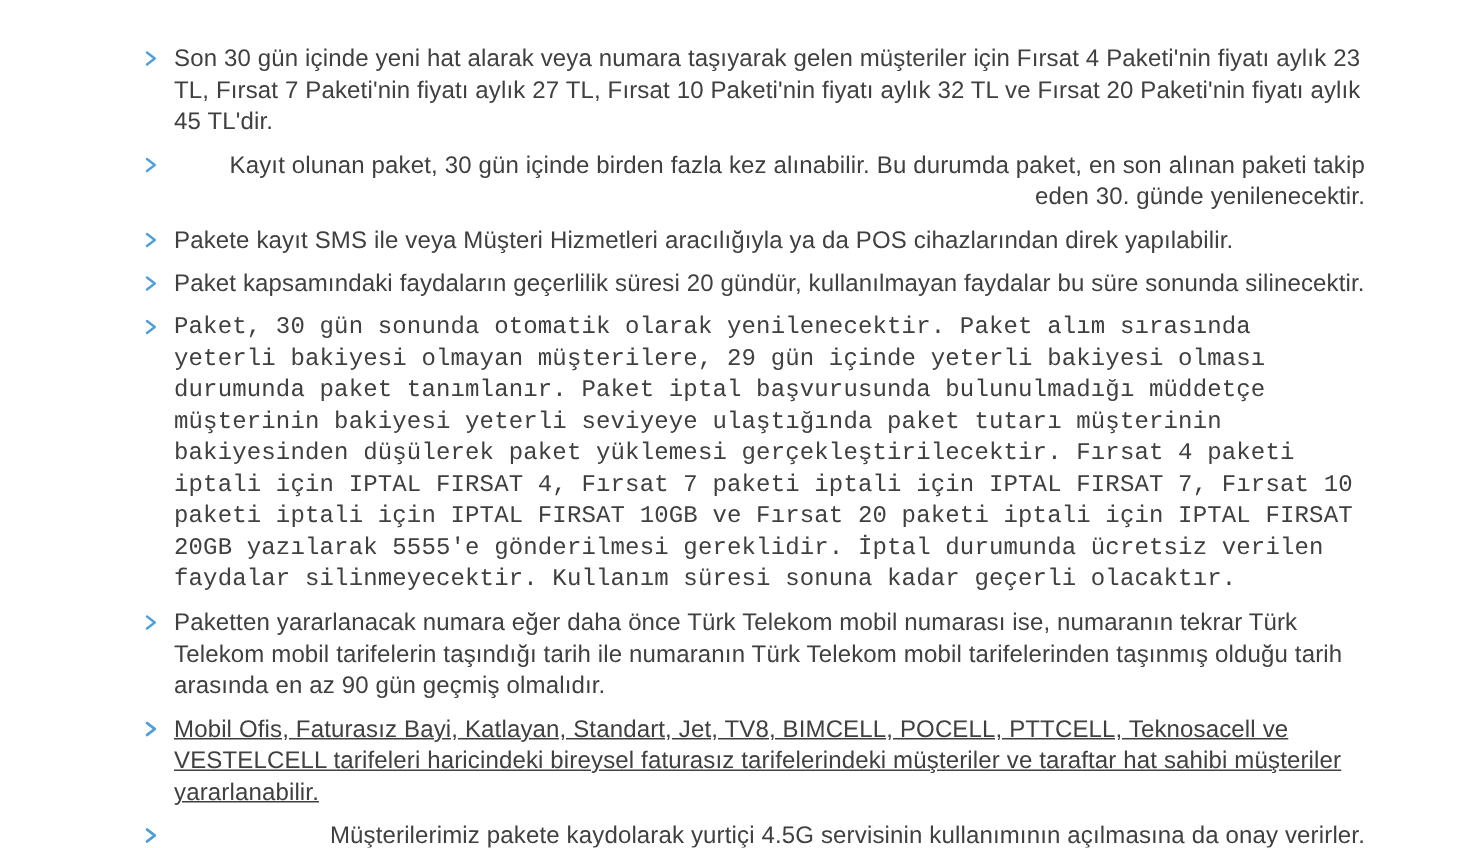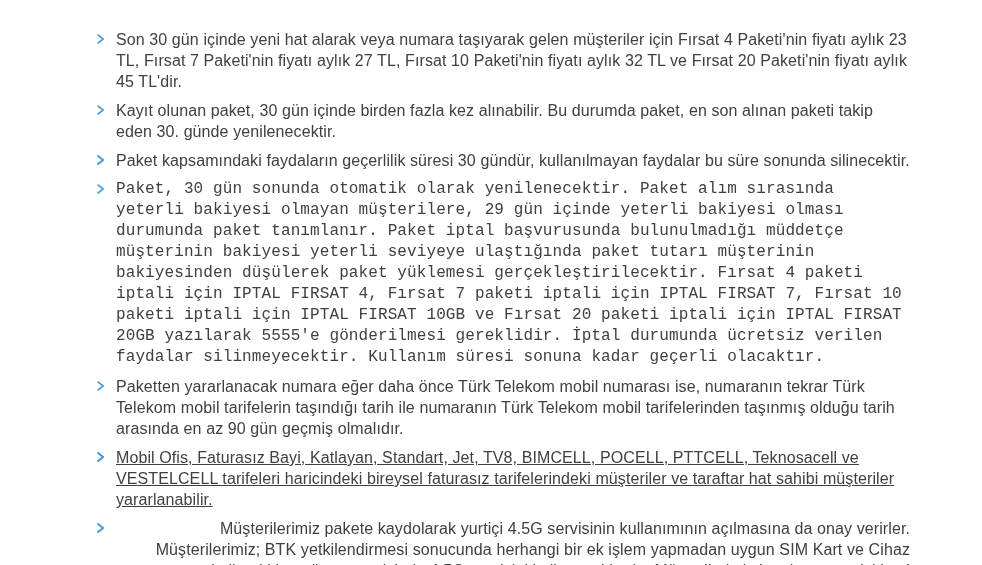--- a/index.html
+++ b/index.html
@@ -55,44 +55,45 @@
   <ul class="terms" id="terms-list">
   <li class="term-item" style="color: rgb(64, 64, 64);">
     <span class="chevron">
       <svg width="11" height="12" viewBox="0 0 11 12" aria-hidden="true">
         <polyline points="3,2 8.2,6 3,10" fill="none" stroke-width="1.6" stroke-linecap="round" stroke-linejoin="round" stroke="#4fa0d8"></polyline>
       </svg>
     </span>
     <span class="term-text">Son 30 gün içinde yeni hat alarak veya numara taşıyarak gelen müşteriler için Fırsat 4 Paketi'nin fiyatı aylık 23 TL, Fırsat 7 Paketi'nin fiyatı aylık 27 TL, Fırsat 10 Paketi'nin fiyatı aylık 32 TL ve Fırsat 20 Paketi'nin fiyatı aylık 45 TL'dir.</span>
   </li>
 
-  <li class="term-item" style="color: rgb(64, 64, 64);">
+  <li class="term-item" style="color: rgb(64, 64, 64); text-align: right;">
     <span class="chevron">
       <svg width="11" height="12" viewBox="0 0 11 12" aria-hidden="true">
         <polyline points="3,2 8.2,6 3,10" fill="none" stroke-width="1.6" stroke-linecap="round" stroke-linejoin="round" stroke="#4fa0d8"></polyline>
       </svg>
     </span>
     <span class="term-text">Kayıt olunan paket, 30 gün içinde birden fazla kez alınabilir. Bu durumda paket, en son alınan paketi takip eden 30. günde yenilenecektir.</span>
   </li>
 
   <li class="term-item" style="color: rgb(64, 64, 64);">
     <span class="chevron">
       <svg width="11" height="12" viewBox="0 0 11 12" aria-hidden="true">
         <polyline points="3,2 8.2,6 3,10" fill="none" stroke-width="1.6" stroke-linecap="round" stroke-linejoin="round" stroke="#4fa0d8"></polyline>
       </svg>
     </span>
+    <span class="term-text">Pakete kayıt SMS ile veya Müşteri Hizmetleri aracılığıyla ya da POS cihazlarından direk yapılabilir.</span>
   </li>
 
   <li class="term-item" style="color: rgb(64, 64, 64);">
     <span class="chevron">
       <svg width="11" height="12" viewBox="0 0 11 12" aria-hidden="true">
         <polyline points="3,2 8.2,6 3,10" fill="none" stroke-width="1.6" stroke-linecap="round" stroke-linejoin="round" stroke="#4fa0d8"></polyline>
       </svg>
     </span>
-    <span class="term-text">Paket kapsamındaki faydaların geçerlilik süresi 30 gündür, kullanılmayan faydalar bu süre sonunda silinecektir.</span>
+    <span class="term-text">Paket kapsamındaki faydaların geçerlilik süresi 20 gündür, kullanılmayan faydalar bu süre sonunda silinecektir.</span>
   </li>
 
   <li class="term-item" style="color: rgb(64, 64, 64); font-family: Liberation Mono, monospace;">
     <span class="chevron">
       <svg width="11" height="12" viewBox="0 0 11 12" aria-hidden="true">
         <polyline points="3,2 8.2,6 3,10" fill="none" stroke-width="1.6" stroke-linecap="round" stroke-linejoin="round" stroke="#4fa0d8"></polyline>
       </svg>
     </span>
     <span class="term-text">Paket, 30 gün sonunda otomatik olarak yenilenecektir. Paket alım sırasında yeterli bakiyesi olmayan müşterilere, 29 gün içinde yeterli bakiyesi olması durumunda paket tanımlanır. Paket iptal başvurusunda bulunulmadığı müddetçe müşterinin bakiyesi yeterli seviyeye ulaştığında paket tutarı müşterinin bakiyesinden düşülerek paket yüklemesi gerçekleştirilecektir. Fırsat 4 paketi iptali için IPTAL FIRSAT 4, Fırsat 7 paketi iptali için IPTAL FIRSAT 7, Fırsat 10 paketi iptali için IPTAL FIRSAT 10GB ve Fırsat 20 paketi iptali için IPTAL FIRSAT 20GB yazılarak 5555'e gönderilmesi gereklidir. İptal durumunda ücretsiz verilen faydalar silinmeyecektir. Kullanım süresi sonuna kadar geçerli olacaktır.</span>
   </li>

